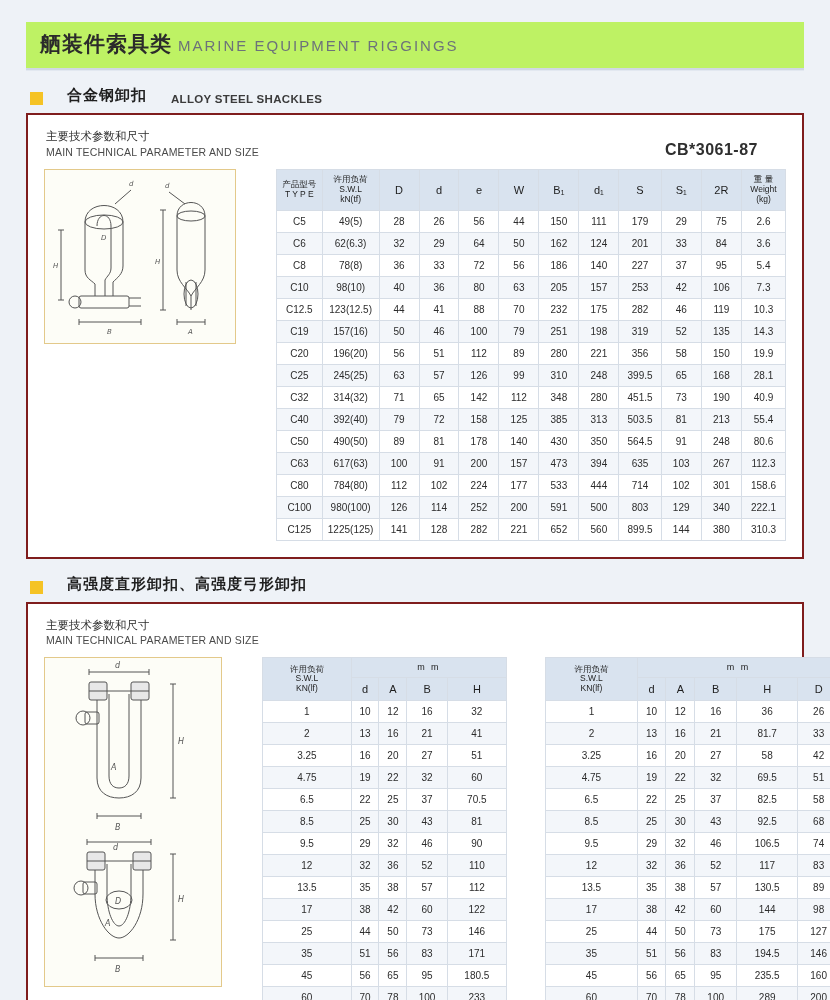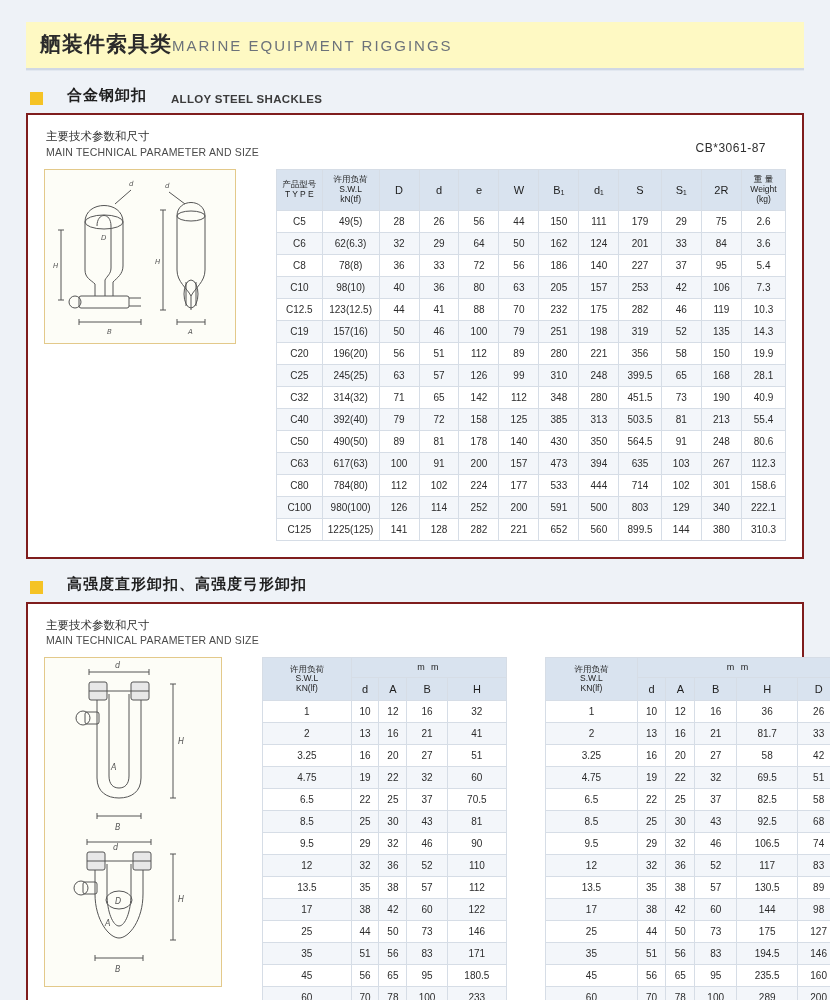--- a/index.html
+++ b/index.html
@@ -12,24 +12,24 @@
   }
   .page{
     position:relative;
     width:830px;height:1000px;
     background:#eef2f7;
     box-sizing:border-box;
     padding:22px 26px;
   }
   
   .main-title{
-    background:#fef9c3;
+    background:#bef264;
     border-bottom:2px solid #d0d8e4;
     padding:8px 14px 10px 14px;
-    display:flex;align-items:baseline;gap:0;
+    display:flex;align-items:baseline;gap:6px;
     box-shadow:0 1px 0 #e2e8f0;
   }
   .main-title .cn{
     font-size:21px;font-weight:bold;color:#2b2b2b;
     letter-spacing:1px;
   }
   .main-title .en{
     font-size:15px;color:#6c727a;letter-spacing:2px;
   }
   
@@ -52,22 +52,22 @@
     border:2px solid #7f1d1d;
     padding:12px 16px 16px 16px;
   }
   .panel-sub{
     margin:2px 0 10px 2px;
     line-height:1.35;
   }
   .panel-sub .cn{font-size:11.5px;color:#2f2f2f;display:block;}
   .panel-sub .en{font-size:10.5px;color:#4a4a4a;display:block;letter-spacing:.2px;}
   .std-code{
-    position:absolute;right:20px;top:12px;
-    font-size:12px;color:#2f2f2f;letter-spacing:.5px;
+    position:absolute;right:28px;top:12px;
+    font-size:16px;color:#2f2f2f;letter-spacing:.5px;font-weight:bold;
   }
   .panel-inner{position:relative;}
   
   .drawbox{
     border:1px solid #e3c98a;
     background:#fdfdf7;
     box-sizing:border-box;
   }
   .drawbox svg{display:block;}
   

